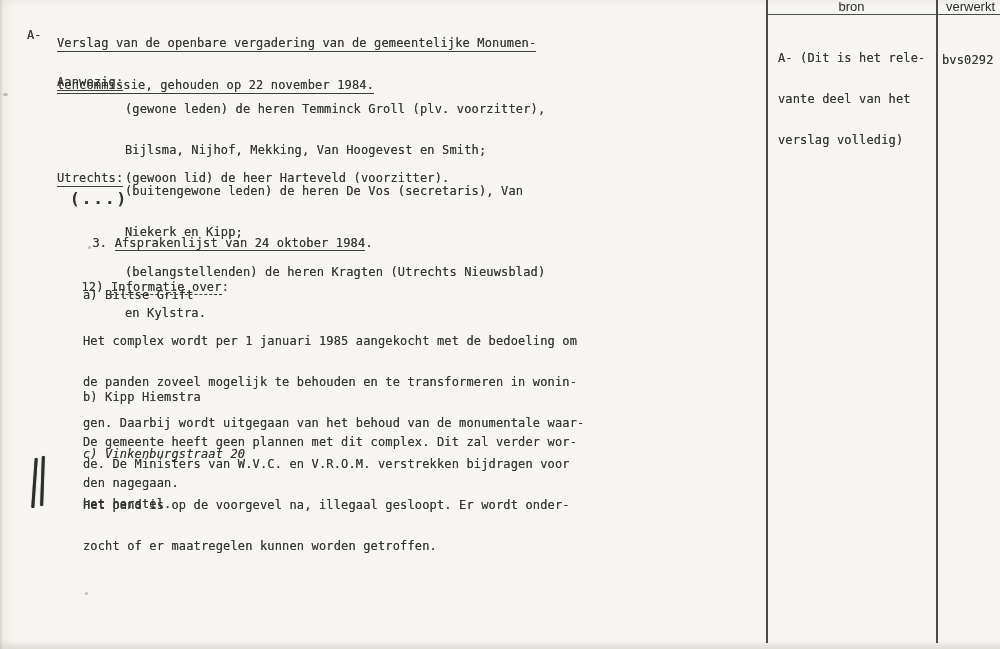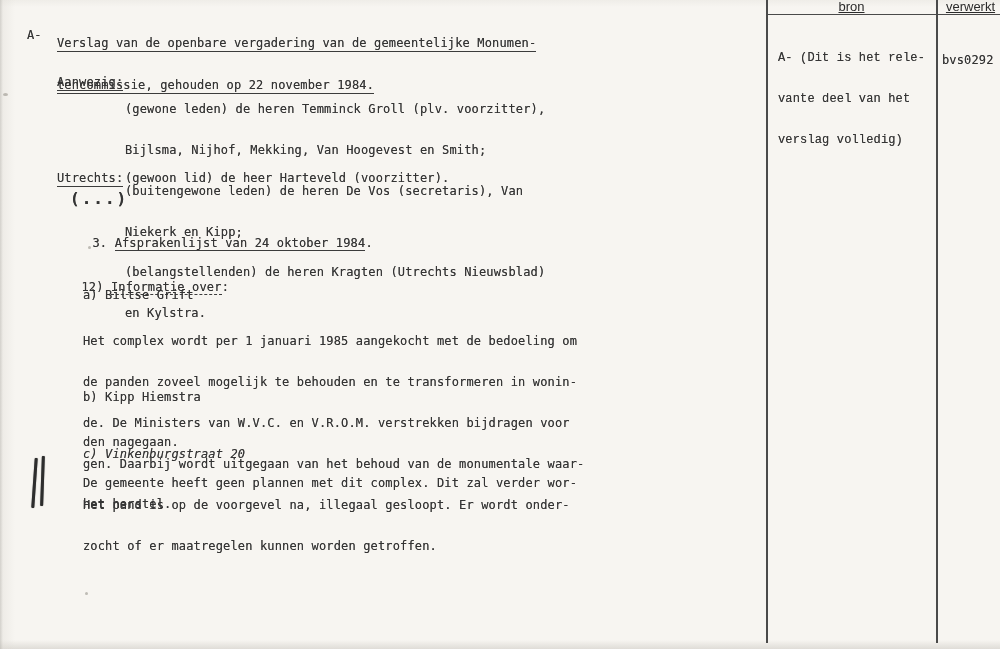--- a/index.html
+++ b/index.html
@@ -21,21 +21,21 @@
   .ud{border-bottom:1.3px dashed #3c3c3c;padding-bottom:.5px;}
   .title .tline{line-height:15px;}
   .hang{display:flex;}
   .hang .lbl{width:68px;flex:0 0 68px;}
   .ellipsis{font-size:16px;font-weight:bold;letter-spacing:2px;line-height:16px;}
   
   .vline{position:absolute;top:0;width:1.5px;height:643px;background:#4a4a4a;}
   .hrule{position:absolute;height:1.4px;background:#4a4a4a;}
   .hdr{position:absolute;top:0;height:14px;line-height:13px;text-align:center;
        font-family:"Liberation Sans",sans-serif;font-size:13px;color:#2b2b2b;
-       text-shadow:none;letter-spacing:0;text-decoration:underline;}
+       text-shadow:none;letter-spacing:0;}
   
   .bar{position:absolute;width:2.6px;height:50px;background:#2d2d2d;border-radius:1px;
        box-shadow:0 0 1px rgba(45,45,45,.6);}
   .speck{position:absolute;background:#8f8c84;border-radius:50%;opacity:.55;}
 </style>
 </head>
 <body>
 
 <div class="stage">
 
@@ -70,29 +70,29 @@
   </div>
 
   <div class="abs tw" style="left:52px;top:267px;">
     <span>12) </span><span class="ud">Informatie over</span><span>:</span>
   </div>
 
   <div class="abs tw" style="left:83px;top:289px;">a) Biltse Grift</div>
   <div class="abs tw" style="left:83px;top:308px;">
     <div class="tline">Het complex wordt per 1 januari 1985 aangekocht met de bedoeling om</div>
     <div class="tline">de panden zoveel mogelijk te behouden en te transformeren in wonin-</div>
+    <div class="tline">gen. Daarbij wordt uitgegaan van het behoud van de monumentale waar-</div>
     <div class="tline">de. De Ministers van W.V.C. en V.R.O.M. verstrekken bijdragen voor</div>
-    <div class="tline">gen. Daarbij wordt uitgegaan van het behoud van de monumentale waar-</div>
     <div class="tline">het herstel.</div>
   </div>
 
   <div class="abs tw" style="left:83px;top:391px;">b) Kipp Hiemstra</div>
   <div class="abs tw" style="left:83px;top:409px;">
+    <div class="tline">De gemeente heeft geen plannen met dit complex. Dit zal verder wor-</div>
     <div class="tline">den nagegaan.</div>
-    <div class="tline">De gemeente heeft geen plannen met dit complex. Dit zal verder wor-</div>
   </div>
 
   <div class="abs tw" style="left:83px;top:448px;font-style:italic;">c) Vinkenburgstraat 20</div>
   <div class="abs tw" style="left:83px;top:472px;">
     <div class="tline">Het pand is op de voorgevel na, illegaal gesloopt. Er wordt onder-</div>
     <div class="tline">zocht of er maatregelen kunnen worden getroffen.</div>
   </div>
 
   <div class="abs" style="left:33px;top:456px;width:16px;height:54px;">
     <div class="bar" style="left:0;top:2px;transform:rotate(4deg);"></div>
@@ -100,21 +100,21 @@
   </div>
 
   <div>
     <div class="vline" style="left:766px;"></div>
     <div class="vline" style="left:936px;"></div>
     <div class="hrule" style="left:766px;top:14px;width:234px;"></div>
 
     <div class="hdr" style="left:767px;width:169px;">bron</div>
     <div class="hdr" style="left:937px;width:67px;">verwerkt</div>
 
-    <div class="abs tw" style="left:778px;top:25px;font-family:Liberation Mono, monospace;">
+    <div class="abs tw" style="left:778px;top:25px;">
       <div class="tline">A- (Dit is het rele-</div>
       <div class="tline">vante deel van het</div>
       <div class="tline">verslag volledig)</div>
     </div>
 
     <div class="abs tw" style="left:942px;top:54px;">bvs0292</div>
   </div>
 
   <div class="speck" style="left:3px;top:93px;width:5px;height:3px;"></div>
   <div class="speck" style="left:88px;top:246px;width:3px;height:3px;"></div>

